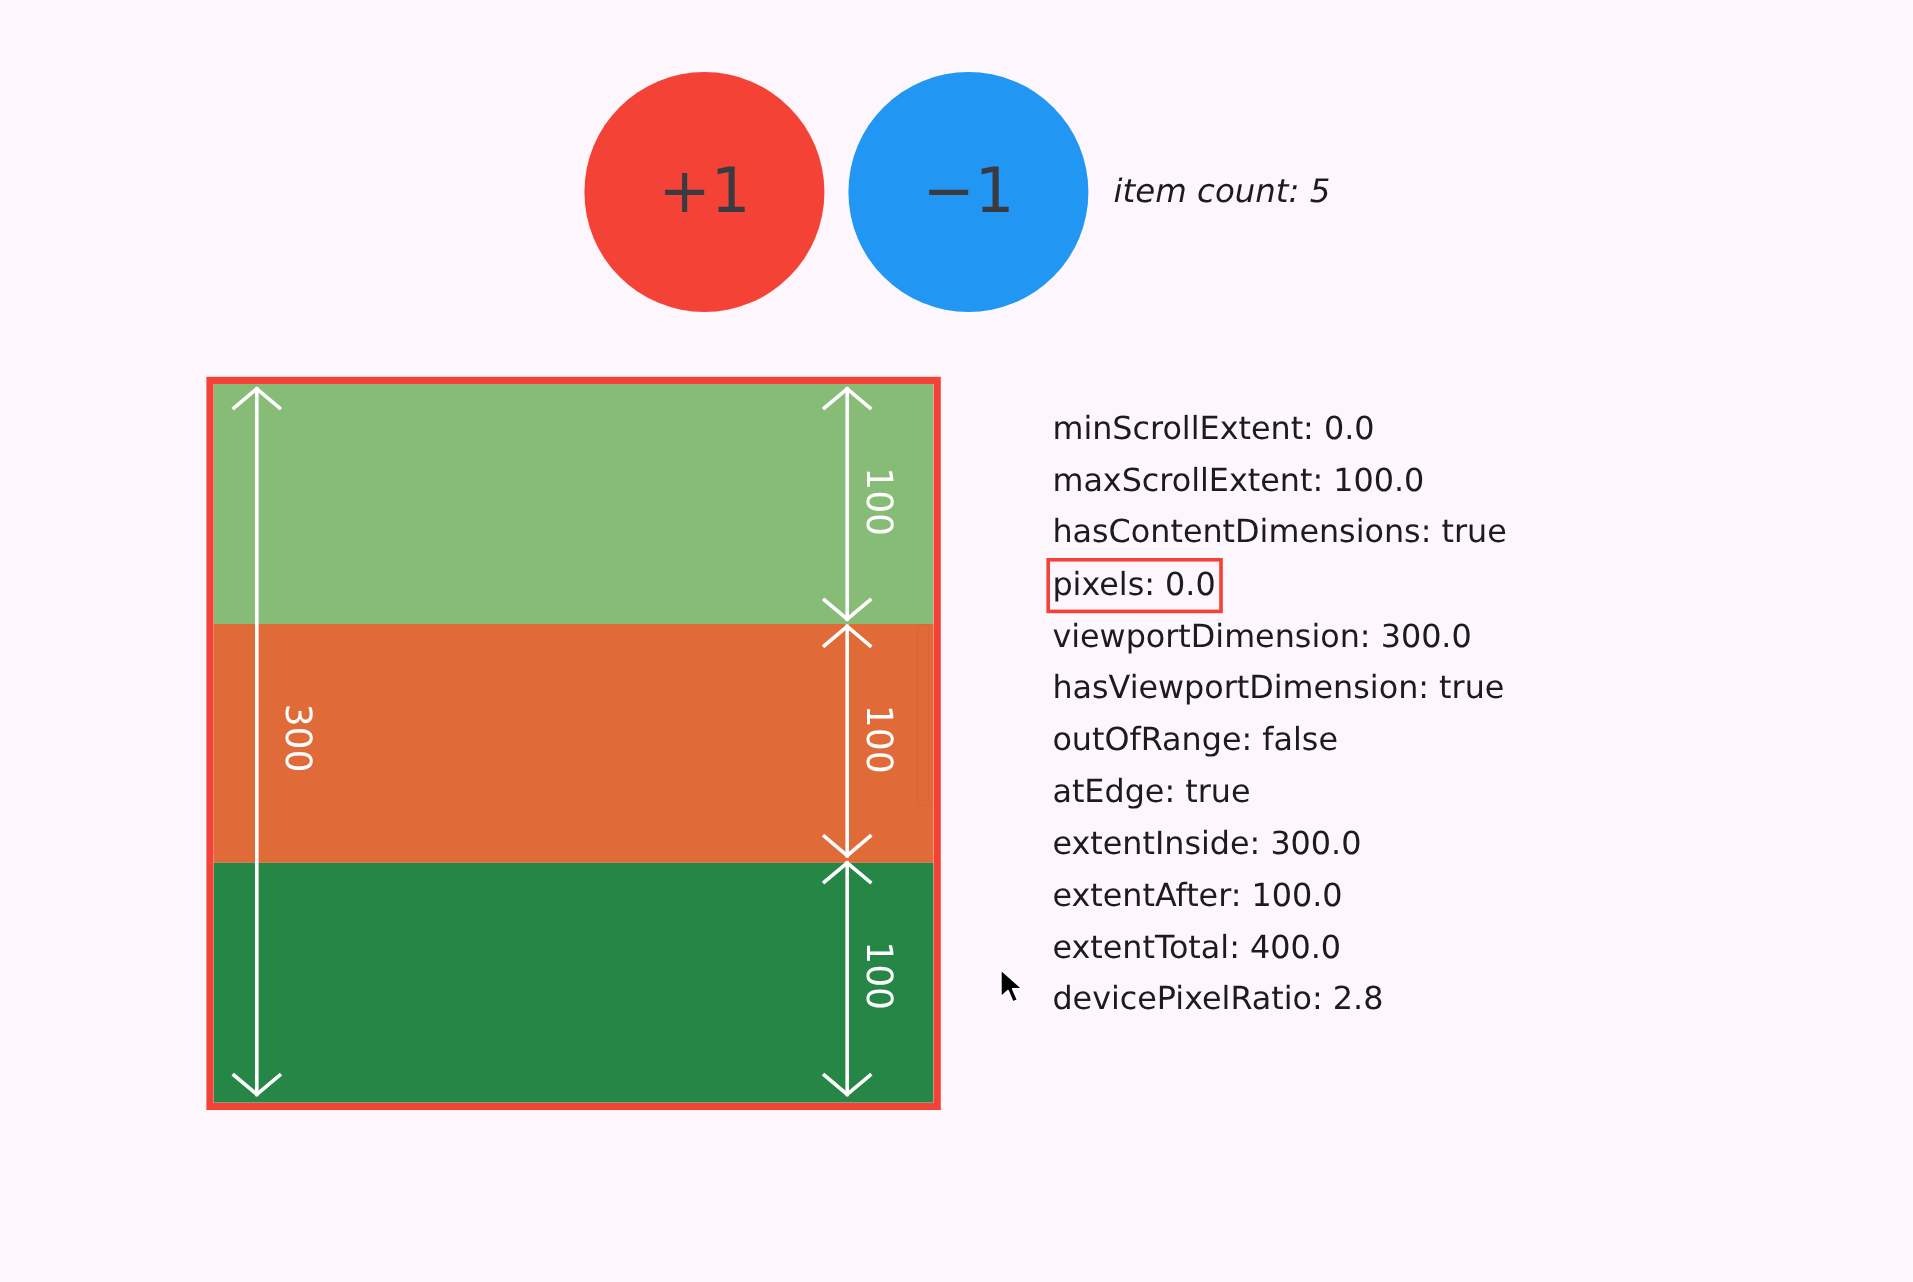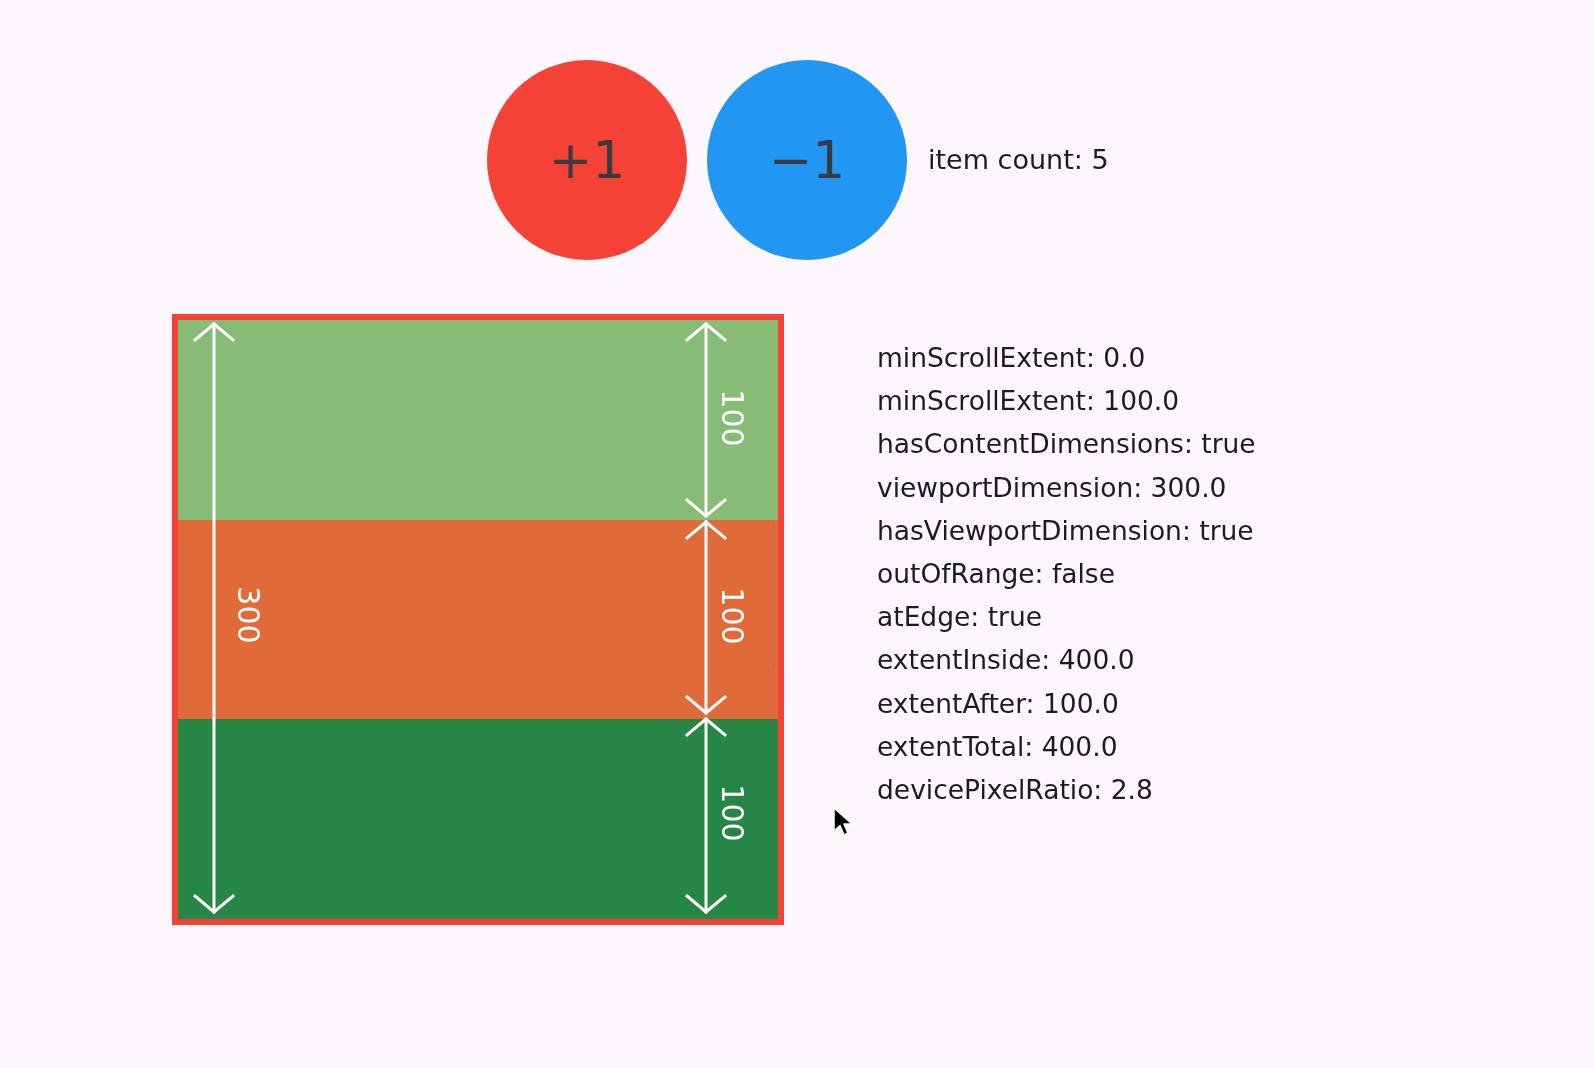--- a/index.html
+++ b/index.html
@@ -13,21 +13,21 @@
     .stage { position: relative; width: 1594px; height: 1068px; }
     .circle-btn {
       position: absolute; top: 60px; width: 200px; height: 200px;
       border-radius: 50%; display: flex; align-items: center; justify-content: center;
       font-size: 52px; color: #3a3b40; border: none; cursor: pointer;
       font-family: "DejaVu Sans", sans-serif;
     }
     .btn-plus { left: 487px; background: #f44336; }
     .btn-minus { left: 707px; background: #2196f3; }
     .item-count {
-      position: absolute; left: 928px; top: 142px; font-size: 27px; line-height: 36px;
+      position: absolute; left: 928px; top: 142px; font-size: 27px; line-height: 36px; font-style: italic;
     }
     .viewport {
       position: absolute; left: 172px; top: 314px; width: 600px; height: 599px;
       border: 6px solid #f44336; overflow: hidden;
     }
     .band { position: absolute; left: 0; width: 600px; }
     .band-1 { top: 0; height: 200px; background: #86bc76; }
     .band-2 { top: 200px; height: 199px; background: #e06a38; }
     .band-3 { top: 399px; height: 200px; background: #268645; }
     .scrollbar {
@@ -98,27 +98,28 @@
         </g>
       </svg>
     </div>
     <div class="dim-label" style="left:525px;top:83px;">100</div>
     <div class="dim-label" style="left:525px;top:281px;">100</div>
     <div class="dim-label" style="left:525px;top:478px;">100</div>
   </div>
 
   <ul class="info-list">
     <li class="info-row">minScrollExtent: 0.0</li>
-    <li class="info-row">minScrollExtent: 100.0</li>
+    <li class="info-row">maxScrollExtent: 100.0</li>
     <li class="info-row">hasContentDimensions: true</li>
+    <li class="info-row"><span class="hl">pixels: 0.0</span></li>
     <li class="info-row">viewportDimension: 300.0</li>
     <li class="info-row">hasViewportDimension: true</li>
     <li class="info-row">outOfRange: false</li>
     <li class="info-row">atEdge: true</li>
-    <li class="info-row">extentInside: 400.0</li>
+    <li class="info-row">extentInside: 300.0</li>
     <li class="info-row">extentAfter: 100.0</li>
     <li class="info-row">extentTotal: 400.0</li>
     <li class="info-row">devicePixelRatio: 2.8</li>
   </ul>
 
   <div class="cursor">
     <svg width="22" height="32" viewBox="0 0 22 32">
       <path d="M1 1 L1 24 L7 18.5 L11 28 L15 26.3 L11 17 L19 17 Z" fill="#000" stroke="#fff" stroke-width="1.5" stroke-linejoin="round"></path>
     </svg>
   </div>

